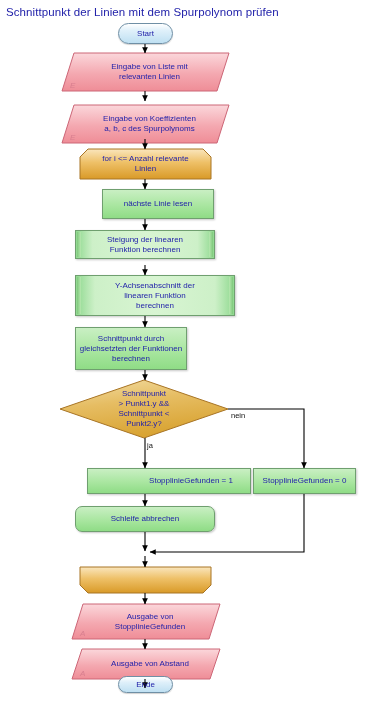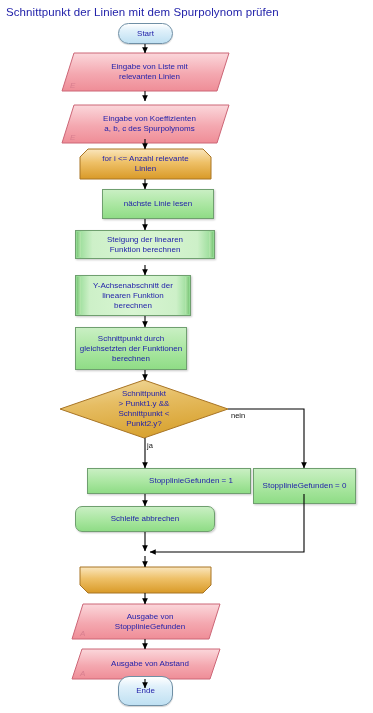--- a/index.html
+++ b/index.html
@@ -243,21 +243,21 @@
     <div class="label">nächste Linie lesen</div>
   </div>
 
   <div class="node process" style="left:75px; top:230px; width:140px; height:29px;">
     <div class="bar-l"></div>
     <div class="bar-r"></div>
     <div class="label">Steigung der linearen
 Funktion berechnen</div>
   </div>
 
-  <div class="node process" style="left:75px; top:275px; width:116px; height:41px;">
+  <div class="node process" style="left:75px; top:275px; width:160px; height:41px;">
     <div class="bar-l"></div>
     <div class="bar-r"></div>
     <div class="label">Y-Achsenabschnitt der
 linearen Funktion
 berechnen</div>
   </div>
 
   <div class="node process plain" style="left:75px; top:327px; width:112px; height:43px;">
     <div class="label">Schnittpunkt durch
 gleichsetzten der Funktionen
@@ -278,21 +278,21 @@
     <div class="label">Schnittpunkt
 &gt; Punkt1.y &amp;&amp;
 Schnittpunkt &lt;
 Punkt2.y?</div>
   </div>
 
   <div class="node process plain" style="left:87px; top:468px; width:164px; height:26px;padding-left:44px;">
     <div class="label">StopplinieGefunden = 1</div>
   </div>
 
-  <div class="node process plain" style="left:253px; top:468px; width:103px; height:36px;">
+  <div class="node process plain" style="left:253px; top:468px; width:103px; height:26px;">
     <div class="label">StopplinieGefunden = 0</div>
   </div>
 
   <div class="node process plain" style="left:75px; top:506px; width:140px; height:26px;border-radius:7px;">
     <div class="label">Schleife abbrechen</div>
   </div>
 
   <div class="loop" style="left:80px; top:567px; width:131px; height:26px;">
     <svg width="131" height="26" viewBox="0 0 131 26" preserveAspectRatio="none">
       <polygon points="0,0 131,0 131,18 123,26 8,26 0,18" fill="url(#loopGrad)" stroke="#a87424" stroke-width="1"></polygon>
@@ -310,17 +310,17 @@
   </div>
 
   <div class="io" style="left:72px; top:649px; width:148px; height:30px;">
     <svg width="148" height="30" viewBox="0 0 148 30" preserveAspectRatio="none">
       <polygon points="10,0 148,0 138,30 0,30" fill="url(#ioGrad1)" stroke="#cc6677" stroke-width="1"></polygon>
     </svg>
     <div class="label">Ausgabe von Abstand</div>
     <div class="marker">A</div>
   </div>
 
-  <div class="node terminator" style="left:118px; top:676px; width:55px; height:30px;">
+  <div class="node terminator" style="left:118px; top:676px; width:55px; height:17px;">
     <div class="label">Ende</div>
   </div>
 
 </div>
 
 </body></html>

